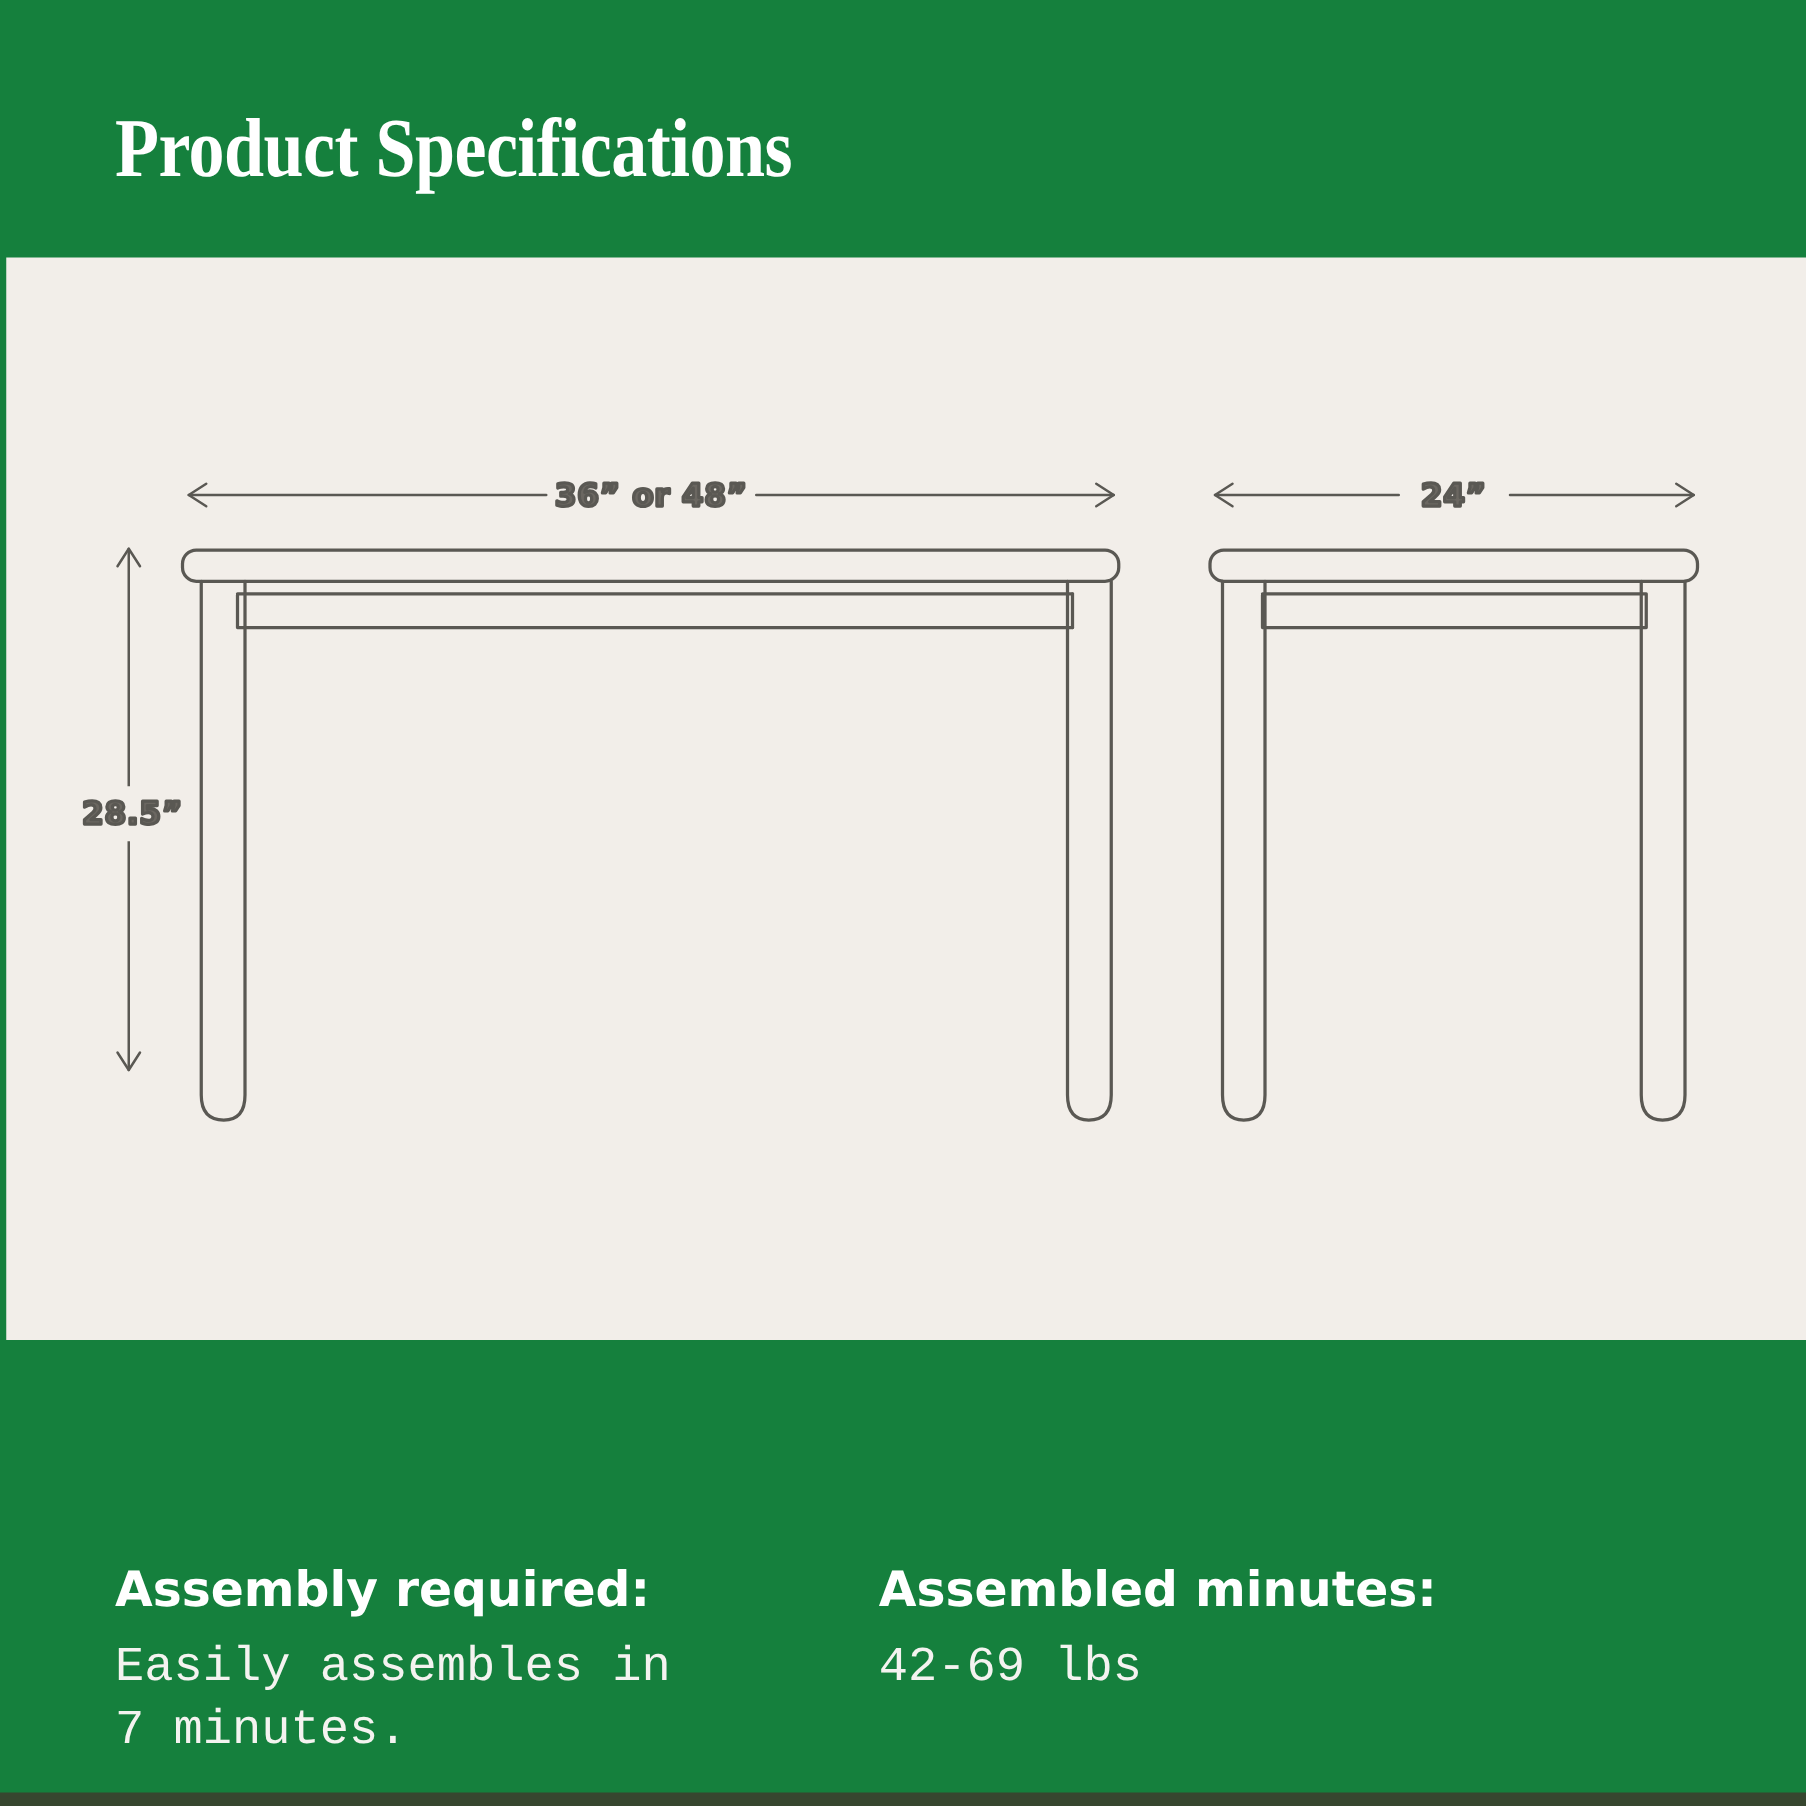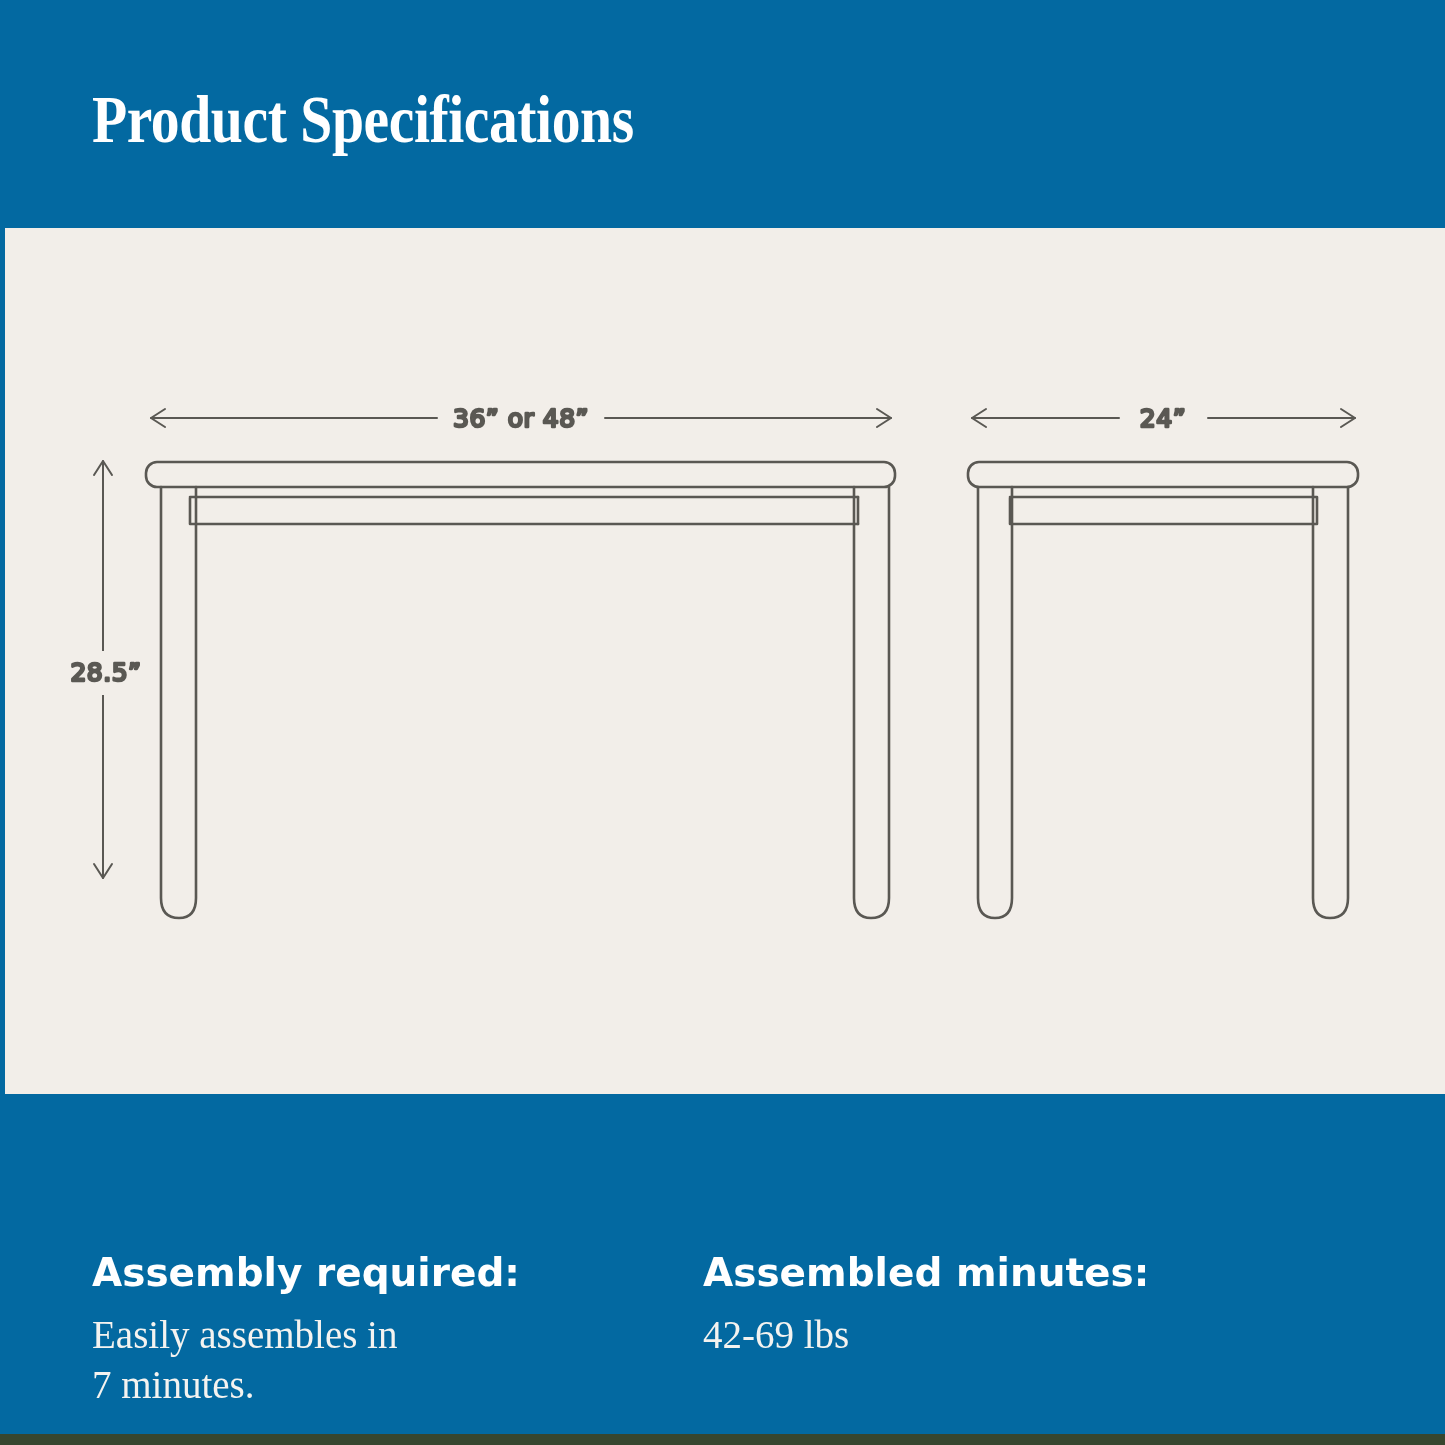--- a/index.html
+++ b/index.html
@@ -10,21 +10,21 @@
     width: 1445px;
     height: 1445px;
     background: #37462f;
     font-family: "Liberation Sans", sans-serif;
     overflow: hidden;
   }
   .page {
     position: relative;
     width: 1445px;
     height: 1434px;
-    background: #0369a1;
+    background: #15803d;
   }
 
   
   .header {
     position: absolute;
     left: 0;
     top: 0;
     width: 1445px;
     height: 222px;
   }
@@ -40,24 +40,25 @@
     color: #ffffff;
     transform: scaleX(0.86);
     transform-origin: left top;
     white-space: nowrap;
   }
 
   
   .diagram-panel {
     position: absolute;
     left: 5px;
-    top: 228px;
+    top: 206px;
     width: 1440px;
     height: 866px;
     background: #f2eee9;
+    font-weight: bold;
   }
   .diagram-svg {
     display: block;
     width: 1440px;
     height: 866px;
   }
   .dim-label {
     font-family: "DejaVu Sans", "Liberation Sans", sans-serif;
     font-size: 25px;
     fill: #6b6761;
@@ -82,21 +83,21 @@
   .spec-heading {
     font-family: "DejaVu Sans", "Liberation Sans", sans-serif;
     font-weight: bold;
     font-size: 39px;
     line-height: 1.05;
     color: #ffffff;
     margin: 0 0 16px 0;
     white-space: nowrap;
   }
   .spec-value {
-    font-family: Liberation Serif, serif;
+    font-family: Liberation Mono, monospace;
     font-weight: normal;
     font-size: 39px;
     line-height: 1.28;
     color: #f4f3f0;
     margin: 0;
   }
   .spec-value .vline { display: block; white-space: nowrap; }
 </style>
 </head>
 <body>

